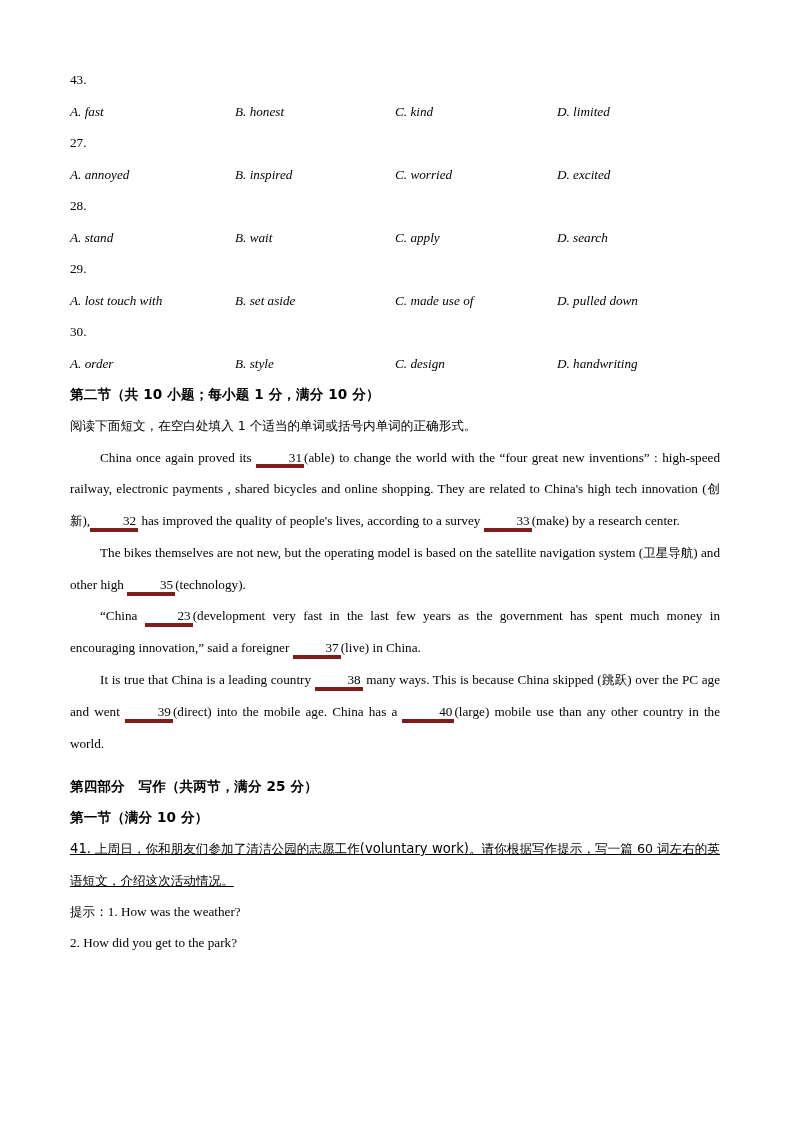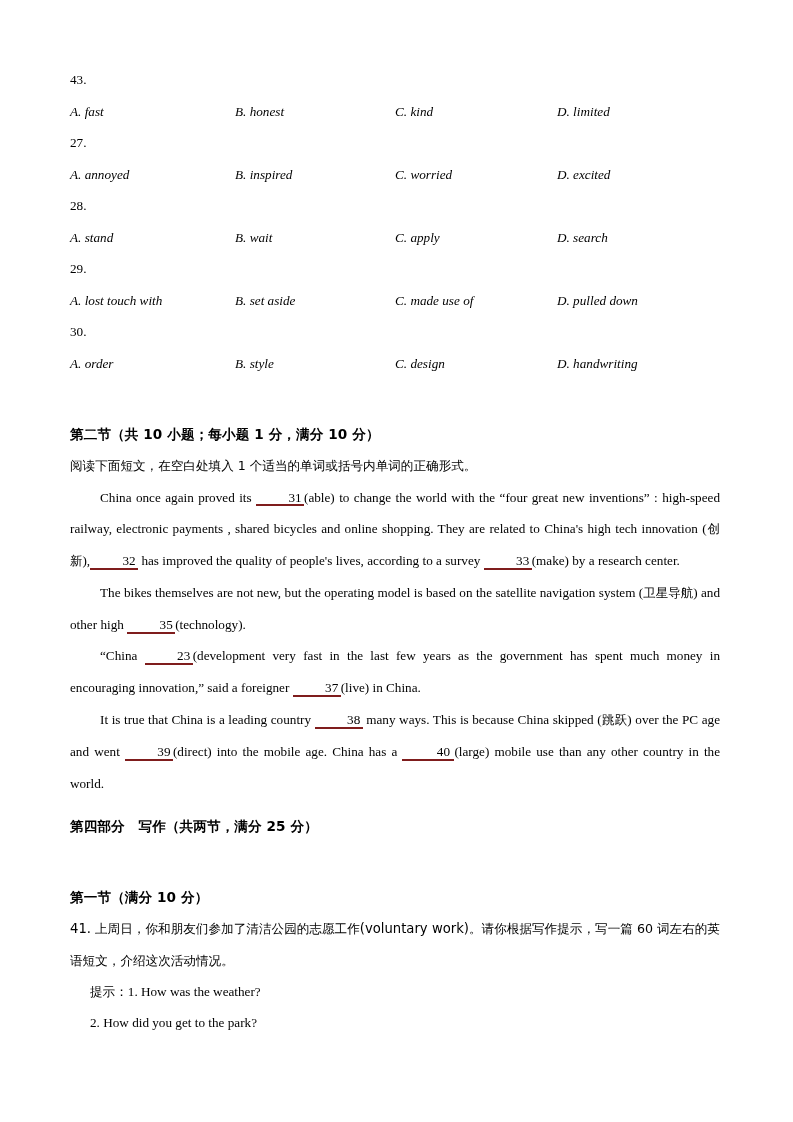--- a/index.html
+++ b/index.html
@@ -56,21 +56,20 @@
   .mc-opt.c3 { left: 487px; }
 
   
   .sec-heading {
     font-family: "DejaVu Sans", sans-serif;
     font-weight: bold;
     font-size: 13.6px;
     line-height: 31px;
     height: 31px;
     letter-spacing: 0.1px;
-    margin-top: 40px;
   }
   .sec-heading.part4 {
     margin-top: 12px;
   }
   .instruction {
     font-family: "DejaVu Sans", sans-serif;
     font-size: 12.6px;
     line-height: 31.5px;
     height: 31.5px;
   }
@@ -84,50 +83,49 @@
   }
   .passage p {
     margin: 0;
     text-indent: 0;
   }
   .passage p.indent {
     text-indent: 30px;
   }
   .blank {
     display: inline-block;
-    border-bottom: 2px solid #7f1d1d;
-    text-align: center;
+    border-bottom: 4px solid #7f1d1d;
+    text-align: right;
     line-height: 1.05;
     vertical-align: baseline;
     padding: 0 2px;
   }
   .blank.w1 { min-width: 44px; }
   .blank.w2 { min-width: 48px; }
   .cn {
     font-family: "DejaVu Sans", sans-serif;
     font-size: 12.4px;
   }
 
   
   .prompt-cn {
     font-family: "DejaVu Sans", sans-serif;
     font-size: 12.6px;
     line-height: 31.5px;
     text-align: justify;
   }
-  .prompt-cn p { margin: 0; }
+  .prompt-cn p { margin: 0; text-decoration: underline; }
   .prompt-en {
     font-size: 13.2px;
   }
   .hint-line {
     font-family: "DejaVu Sans", sans-serif;
     font-size: 12.6px;
     line-height: 31px;
     height: 31px;
-    margin-left: 20px;
   }
   .hint-line .en {
     font-family: "Liberation Serif", serif;
     font-size: 13.2px;
   }
 
   
   .footer {
     position: absolute;
     left: 0;

